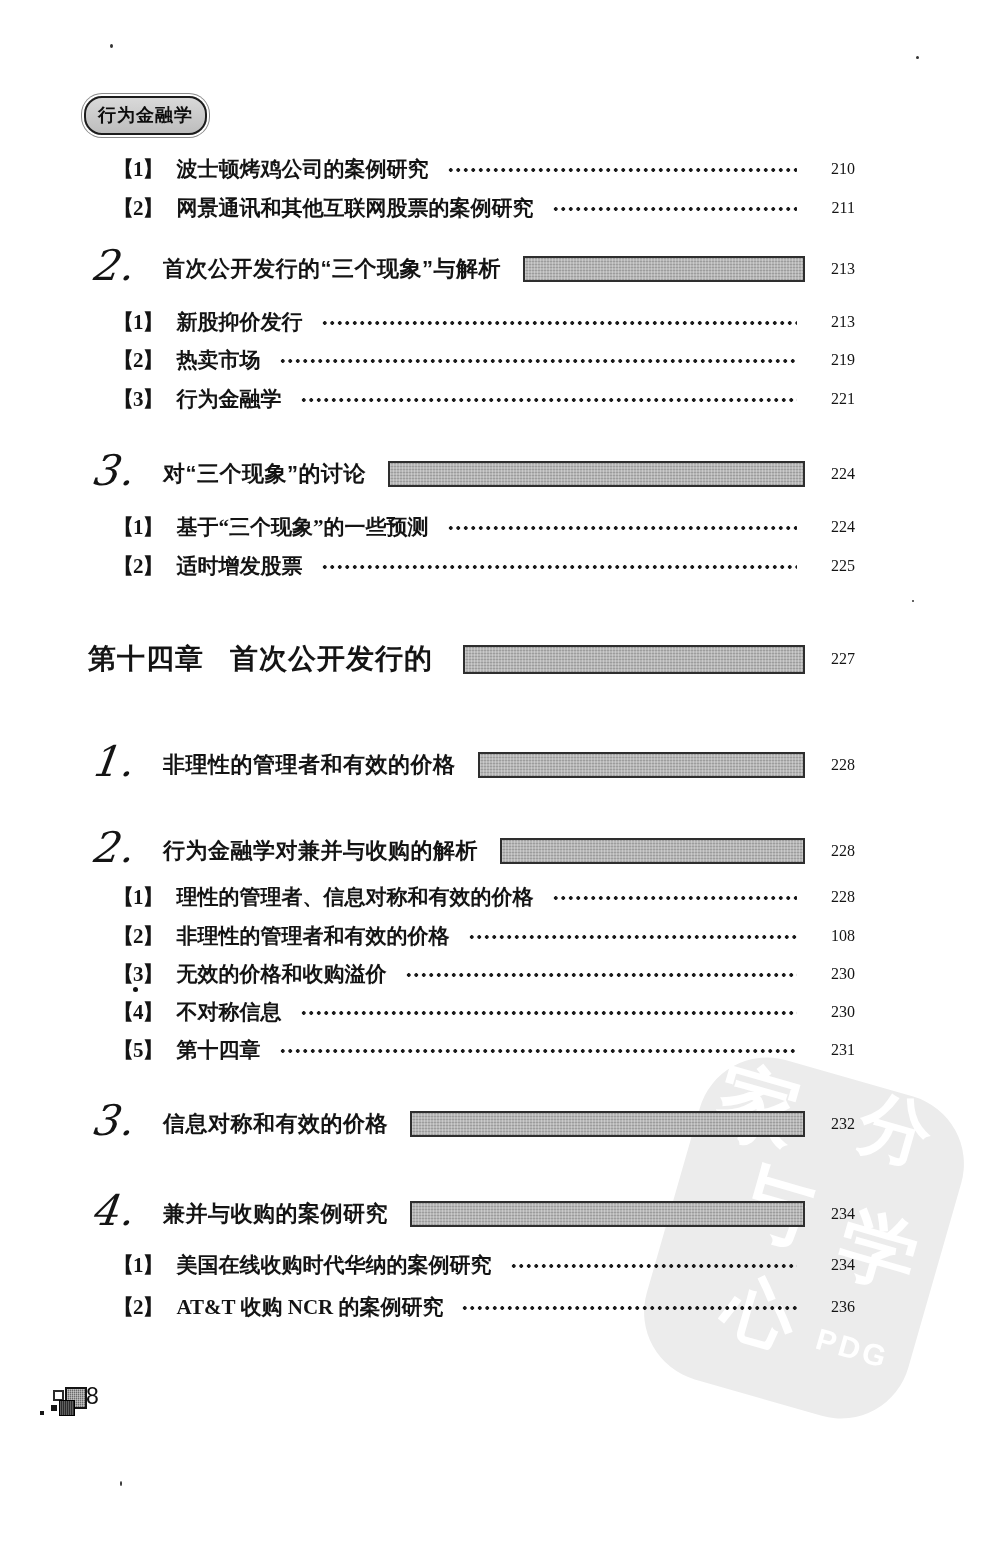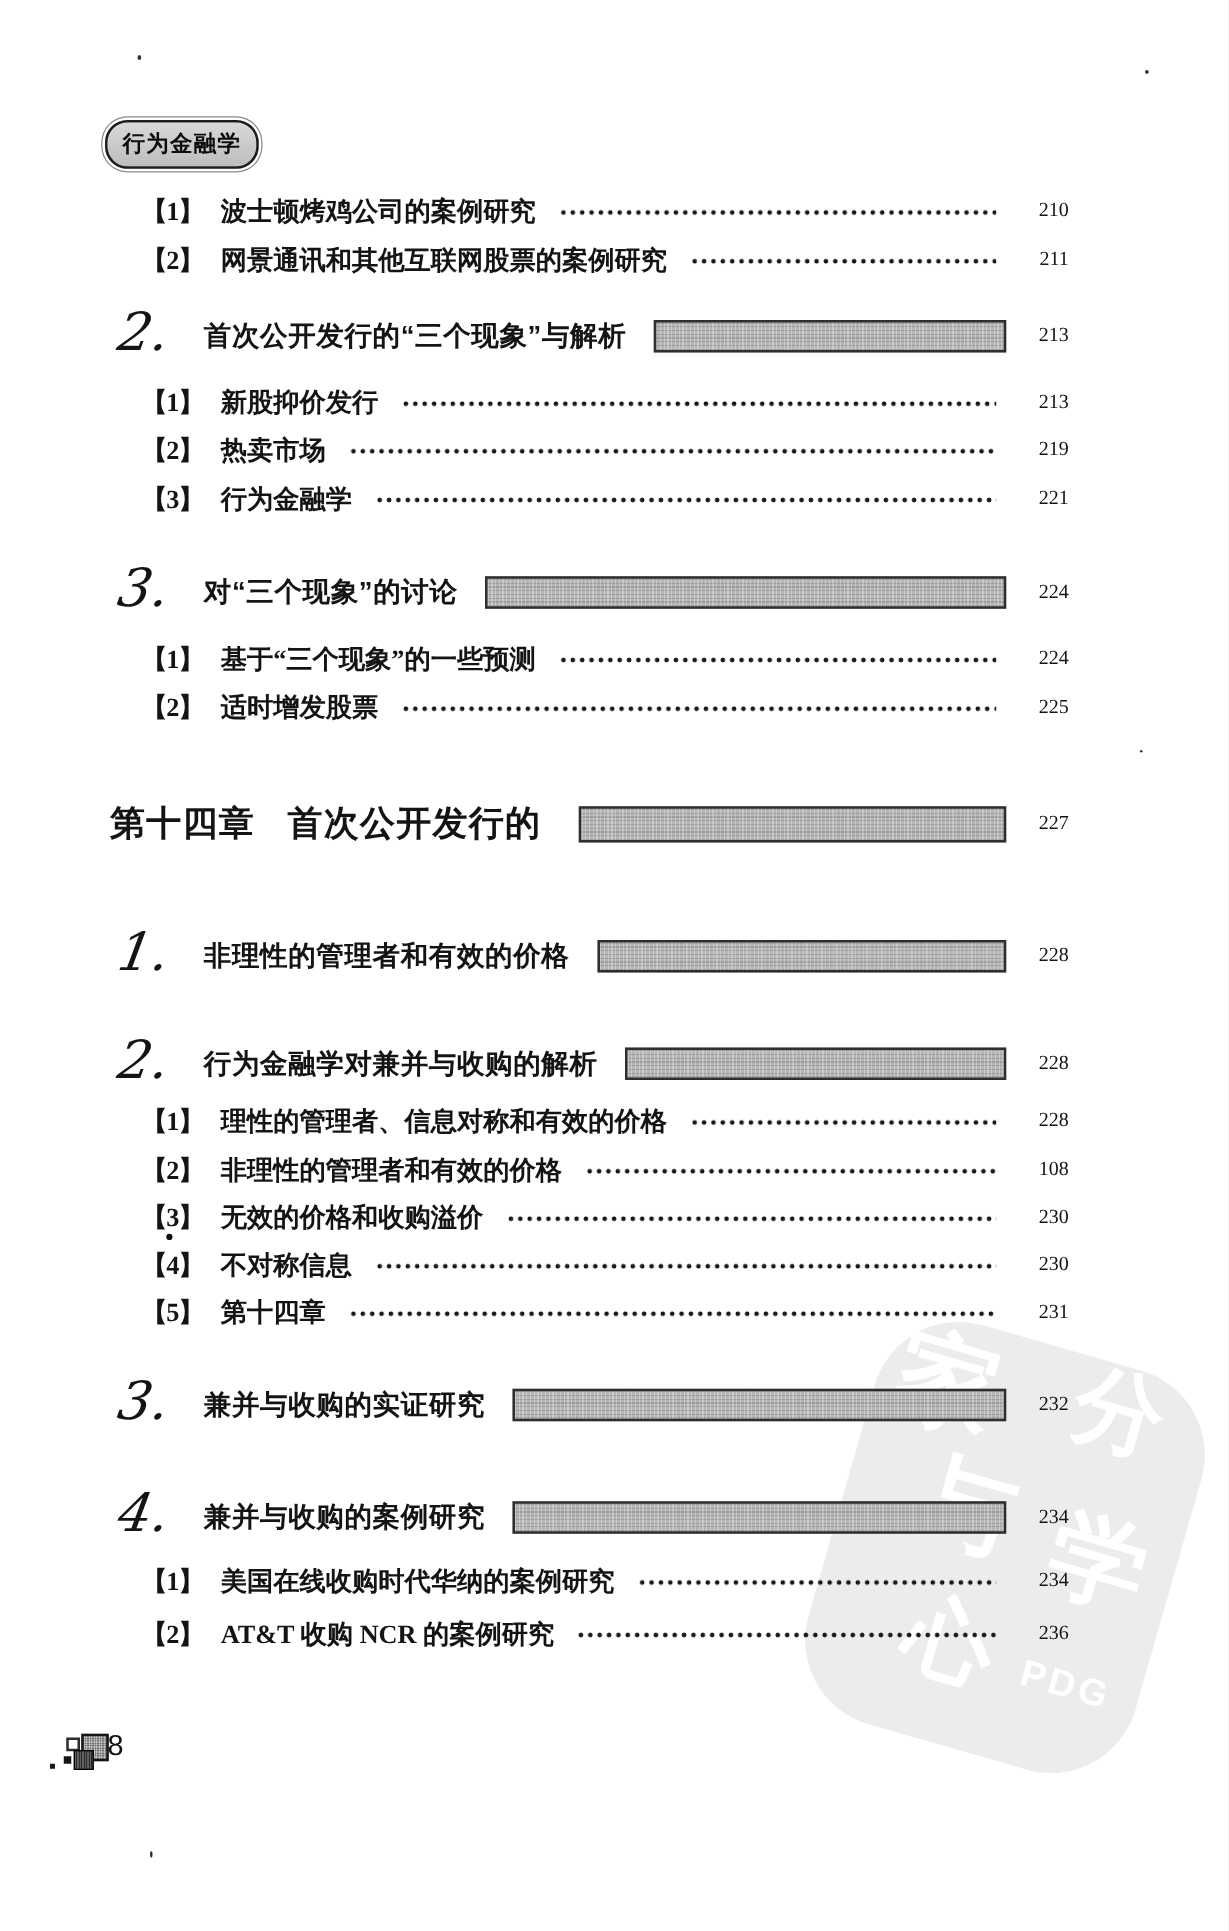--- a/index.html
+++ b/index.html
@@ -230,21 +230,21 @@
 
   <div class="row sub" style="top:1033px;">
     <span class="bracket">【5】</span>
     <span class="label">第十四章</span>
     <span class="leader"></span>
     <span class="pagenum">231</span>
   </div>
 
   <div class="row section" style="top:1101px;">
     <span class="scriptnum">3.</span>
-    <span class="sectitle">兼并与收购的实证研究</span>
+    <span class="sectitle">信息对称和有效的价格</span>
     <span class="bar"></span>
     <span class="pagenum">232</span>
   </div>
 
   <div class="row section" style="top:1191px;">
     <span class="scriptnum">4.</span>
     <span class="sectitle">兼并与收购的案例研究</span>
     <span class="bar"></span>
     <span class="pagenum">234</span>
   </div>

